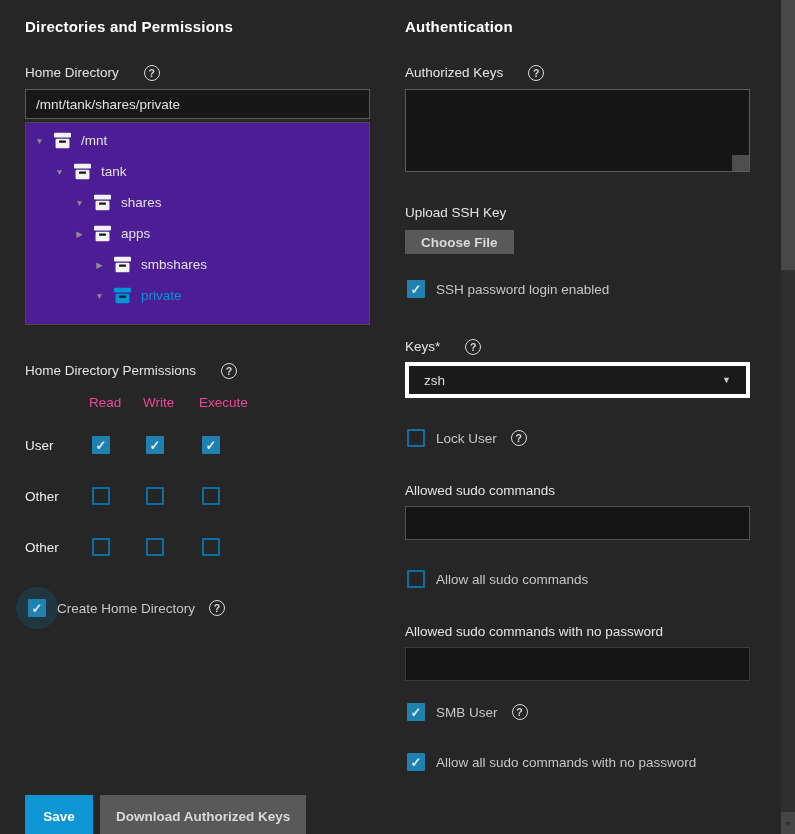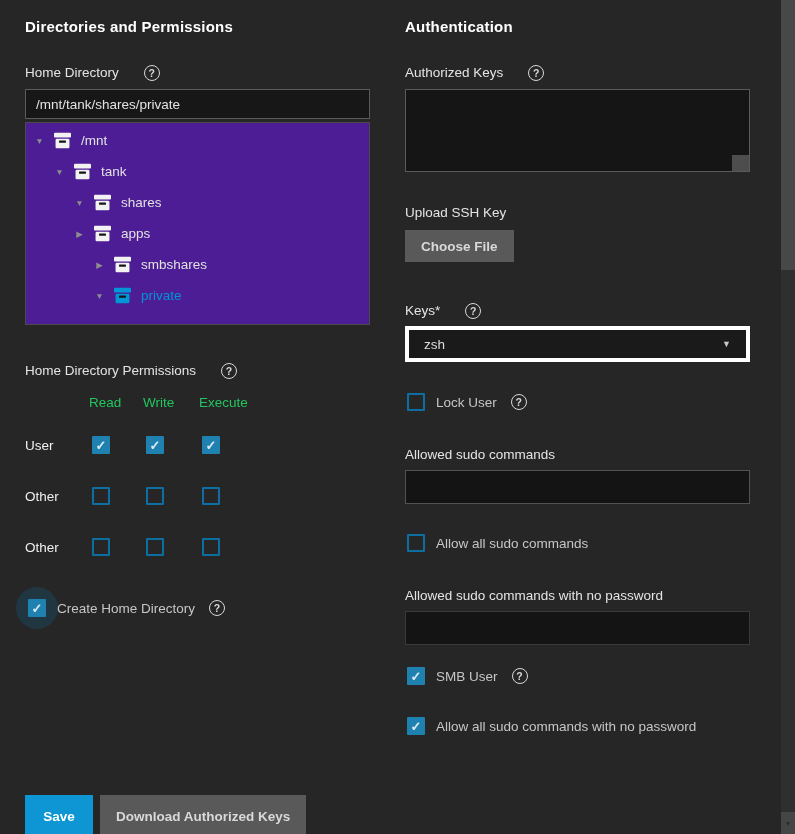--- a/index.html
+++ b/index.html
@@ -65,21 +65,21 @@
     display:inline-flex; align-items:center; justify-content:center;
     flex:0 0 auto; cursor:pointer; border-radius:1px;
   }
   .cb.checked { background:#1e81b0; border-color:#1e81b0; }
   .cb.checked::after { content:"✓"; color:#d9eaf3; font-size:13px; font-weight:bold; line-height:1; }
   .cb-row { display:flex; align-items:center; gap:11px; font-size:13.5px; color:#c6c6c6; }
   .cb-row .help { margin-left:3px; }
 
   
   .perm-grid { display:grid; grid-template-columns:64px 54px 56px 64px; margin-top:16px; row-gap:0; }
-  .perm-head { font-size:13.5px; color:#22c55e; padding-bottom:0; }
+  .perm-head { font-size:13.5px; color:#ec4899; padding-bottom:0; }
   .perm-row-label { font-size:13.5px; color:#f0f0f0; align-self:center; }
   .perm-cell { display:flex; align-items:center; margin-left:3px; }
   .perm-spacer-row { height:26px; grid-column:1 / -1; }
   .perm-gap { height:33px; grid-column:1 / -1; }
 
   
   .halo { position:relative; width:18px; height:18px; flex:0 0 auto; }
   .halo::before {
     content:""; position:absolute; left:50%; top:50%; width:42px; height:42px;
     transform:translate(-50%,-50%); border-radius:50%; background:rgba(14,120,166,0.22);
@@ -88,21 +88,21 @@
 
   
   .actions { position:absolute; left:0; top:795px; display:flex; gap:7px; }
   .btn {
     height:42px; border:none; font-family:"Liberation Sans", sans-serif;
     font-size:13.5px; font-weight:bold; cursor:pointer; padding:0 16px;
     display:inline-flex; align-items:center; justify-content:center;
   }
   .btn-primary { background:#0d96d3; color:#ffffff; min-width:68px; }
   .btn-gray    { background:#595959; color:#d9d9d9; }
-  .btn-choose  { height:32px; min-width:106px; }
+  .btn-choose  { height:24px; min-width:106px; }
 
   
   .select {
     margin-top:7px; height:36px; background:#1a1a1a; border:4px solid #ffffff;
     display:flex; align-items:center; padding:0 15px; cursor:pointer;
   }
   .select .value { font-size:13.5px; color:#dcdcdc; }
   .caret { margin-left:auto; font-size:9px; color:#c9c9c9; }
   .caret::before { content:"▼"; }
 
@@ -285,20 +285,24 @@
       <textarea class="keys" style=""></textarea>
       <div class="resize-handle"></div>
     </div>
 
     <div class="lbl-row" style="margin-top:33px;">
       <span>Upload SSH Key</span>
     </div>
 
     <button class="btn btn-gray btn-choose" style="margin-top:9px;">Choose File</button>
 
+    <div class="cb-row" style="margin-top:26px; margin-left:2px;">
+      <span class="cb checked"></span>
+      <span>SSH password login enabled</span>
+    </div>
 
     <div class="lbl-row" style="margin-top:41px;">
       <span>Keys*</span>
       <span class="help"></span>
     </div>
 
     <div class="select">
       <span class="value">zsh</span>
       <span class="caret"></span>
     </div>

